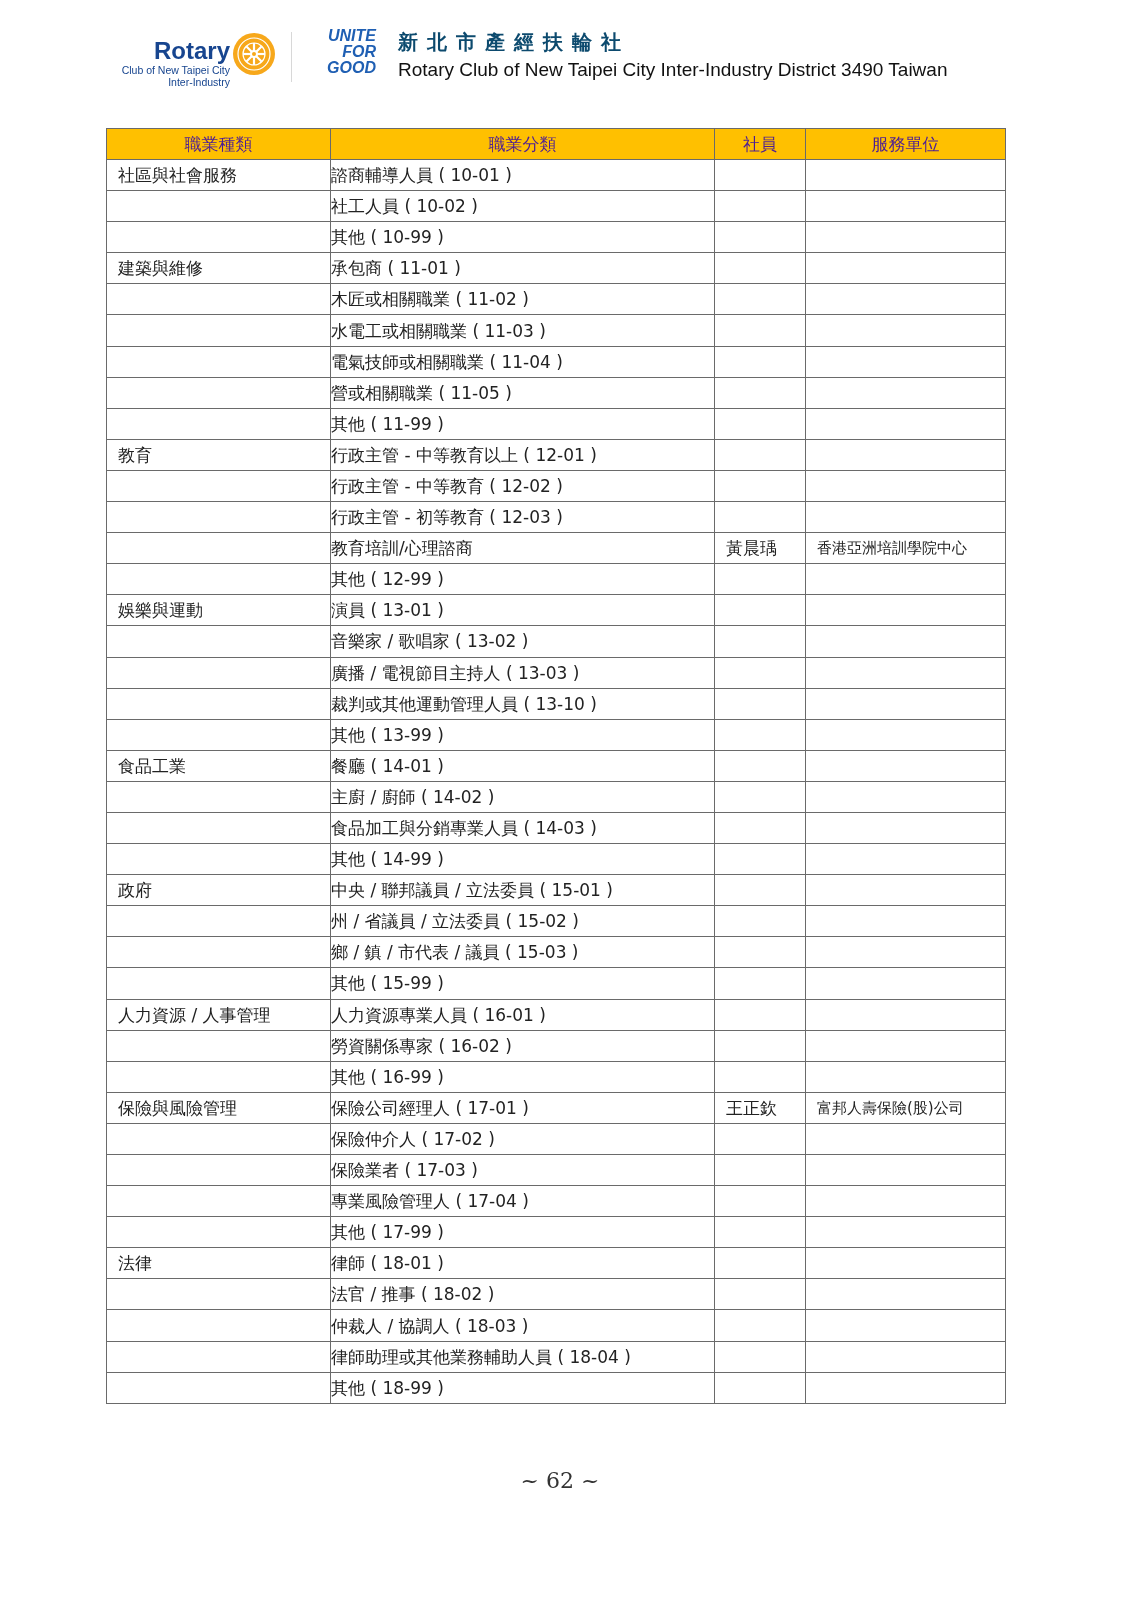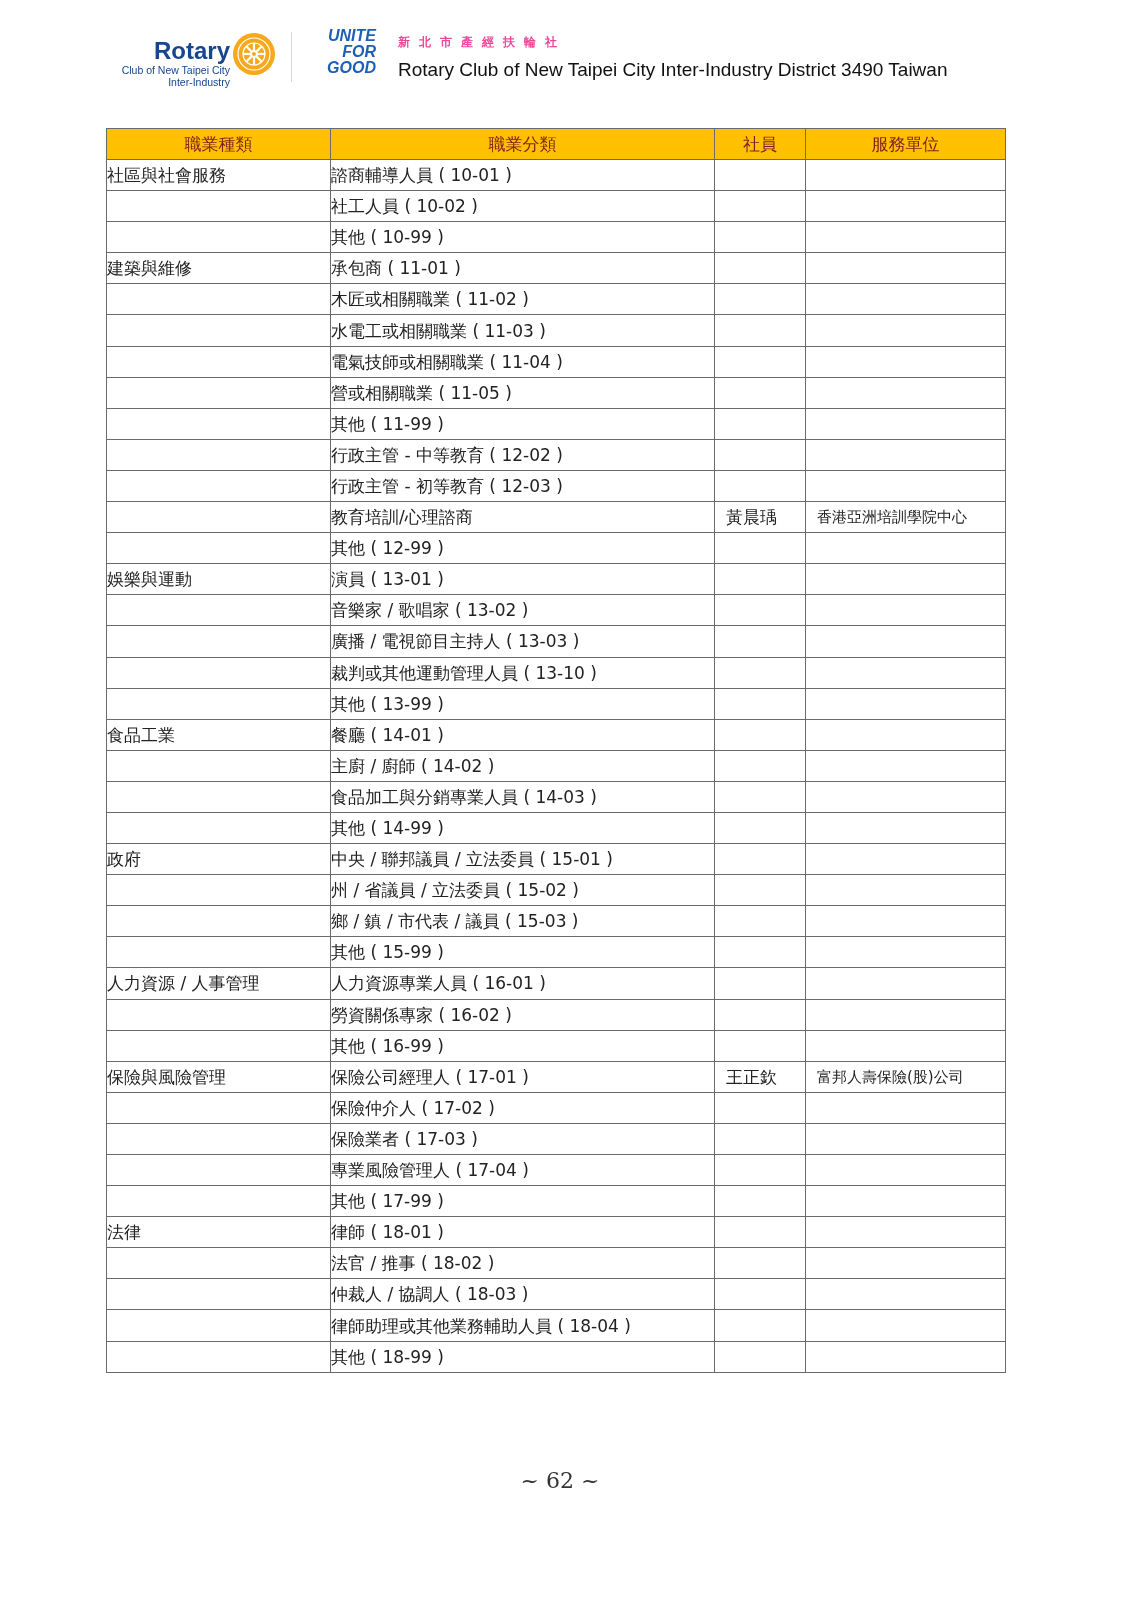--- a/index.html
+++ b/index.html
@@ -11,30 +11,30 @@
     .logo-rotary { position: absolute; left: 110px; top: 38px; width: 120px; text-align: right; }
     .logo-rotary .word { font-family: "Liberation Sans", sans-serif; font-weight: bold; font-size: 24px; color: #17458f; line-height: 26px; }
     .logo-rotary .sub { font-family: "Liberation Sans", sans-serif; font-size: 10.5px; color: #17458f; line-height: 12px; }
     .wheel { position: absolute; left: 230px; top: 30px; width: 48px; height: 48px; }
     .sep-line { position: absolute; left: 291px; top: 32px; width: 1px; height: 50px; background: #d8d8d8; }
     .unite { position: absolute; left: 296px; top: 28px; width: 80px; text-align: right;
              font-family: "Liberation Sans", sans-serif; font-weight: bold; font-style: italic;
              color: #1f5fb3; font-size: 16px; line-height: 16px; }
     .title-block { position: absolute; left: 398px; top: 28px; }
     .title-line1 { font-size: 20px; font-weight: bold; color: #111; line-height: 26px; letter-spacing: 0.5px; }
-    .title-line2 { font-size: 12px; font-weight: bold; color: #ec4899; line-height: 28px; letter-spacing: 9px; }
+    .title-line2 { font-size: 20px; font-weight: bold; color: #0c4a6e; line-height: 28px; letter-spacing: 9px; }
     .title-line3 { font-family: "Liberation Sans", sans-serif; font-size: 19px; color: #111; line-height: 28px; }
 
     
     table.occ { position: absolute; left: 106px; top: 128px; width: 899px;
                 border-collapse: collapse; table-layout: fixed; }
     table.occ th, table.occ td { border: 1.5px solid #6a6a6a; height: 30.1px; padding: 0;
                 font-size: 17px; line-height: 18px; vertical-align: middle; white-space: nowrap; overflow: hidden; }
-    table.occ th { background: #ffc000; font-weight: normal; text-align: center; color: #7f1d1d; height: 30px; }
-    table.occ td.c1 { }
+    table.occ th { background: #ffc000; font-weight: normal; text-align: center; color: #4c1d95; height: 30px; }
+    table.occ td.c1 { padding-left: 11px; }
     table.occ td.c2 { }
     table.occ td.c3 { padding-left: 11px; }
     table.occ td.c4 { padding-left: 11px; font-size: 15px; }
     col.w1 { width: 224px; } col.w2 { width: 384px; } col.w3 { width: 91px; } col.w4 { width: 200px; }
 
     .footer { position: absolute; left: 0; top: 1468px; width: 1120px; text-align: center;
               font-family: "DejaVu Serif", serif; font-size: 22px; color: #333; }
   </style>
 </head>
 <body>
@@ -138,20 +138,26 @@
         <td class="c3"></td>
         <td class="c4"></td>
       </tr>
       <tr>
         <td class="c1"></td>
         <td class="c2">其他 ( 11-99 )</td>
         <td class="c3"></td>
         <td class="c4"></td>
       </tr>
       <tr>
+        <td class="c1">教育</td>
+        <td class="c2">行政主管 - 中等教育以上 ( 12-01 )</td>
+        <td class="c3"></td>
+        <td class="c4"></td>
+      </tr>
+      <tr>
         <td class="c1"></td>
         <td class="c2">行政主管 - 中等教育 ( 12-02 )</td>
         <td class="c3"></td>
         <td class="c4"></td>
       </tr>
       <tr>
         <td class="c1"></td>
         <td class="c2">行政主管 - 初等教育 ( 12-03 )</td>
         <td class="c3"></td>
         <td class="c4"></td>

